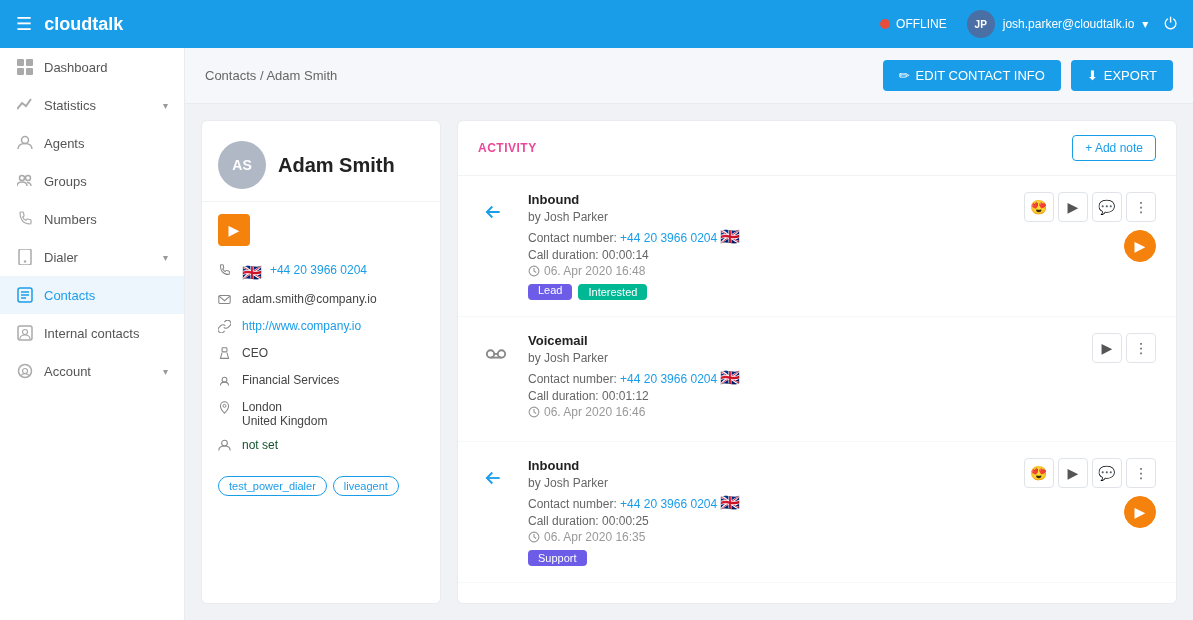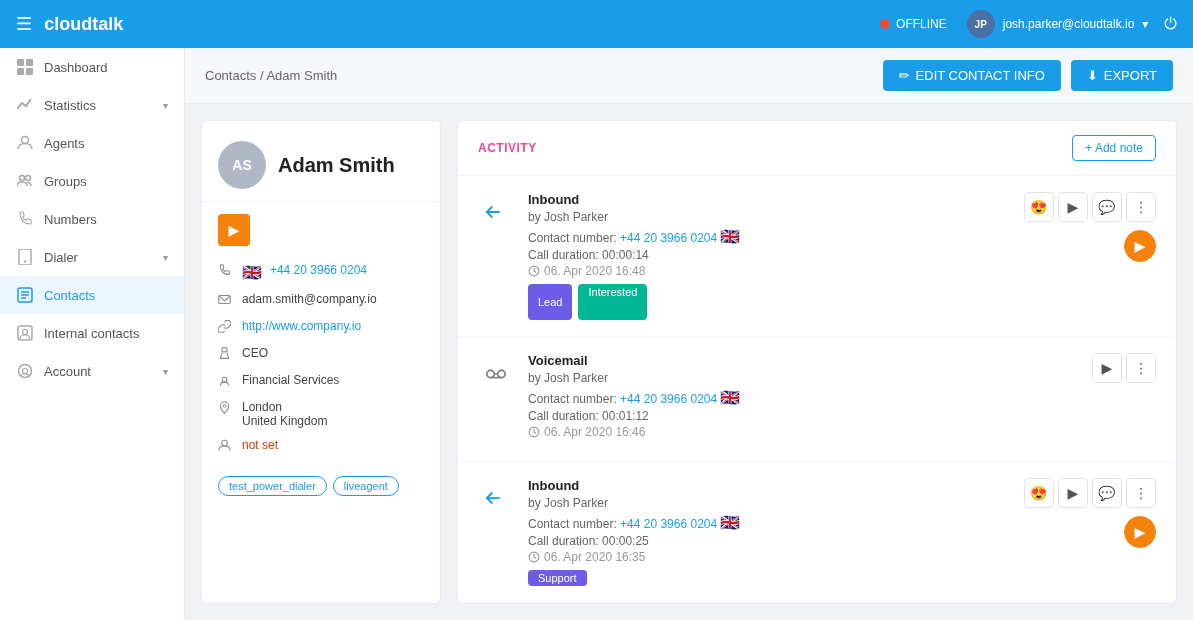--- a/index.html
+++ b/index.html
@@ -64,21 +64,21 @@
     .activity-icon { width: 36px; height: 36px; flex-shrink: 0; display: flex; align-items: center; justify-content: center; margin-top: 2px; }
     .activity-icon svg { width: 22px; height: 22px; }
     .activity-content { flex: 1; }
     .activity-type { font-weight: 600; color: #222; font-size: 13px; margin-bottom: 3px; }
     .activity-by { color: #666; font-size: 12px; margin-bottom: 3px; }
     .activity-number { font-size: 12px; color: #666; margin-bottom: 2px; }
     .activity-number a { color: #1a9de9; text-decoration: none; }
     .activity-duration { font-size: 12px; color: #666; margin-bottom: 2px; }
     .activity-time { font-size: 12px; color: #999; display: flex; align-items: center; gap: 4px; margin-bottom: 6px; }
     .activity-labels { display: flex; gap: 6px; flex-wrap: wrap; margin-top: 4px; }
-    .label-lead { background: #6c5ce7; color: white; border-radius: 4px; padding: 12px 10px; font-size: 11px; text-align: right; }
+    .label-lead { background: #6c5ce7; color: white; border-radius: 4px; padding: 0 10px; font-size: 11px; text-align: right; }
     .label-interested { background: #00b894; color: white; border-radius: 4px; padding: 2px 10px; font-size: 11px; }
     .label-support { background: #6c5ce7; color: white; border-radius: 4px; padding: 2px 10px; font-size: 11px; }
     .activity-actions { display: flex; align-items: flex-start; gap: 4px; flex-shrink: 0; }
     .action-btn { width: 30px; height: 30px; border: 1px solid #e0e4e9; border-radius: 4px; background: white; cursor: pointer; display: flex; align-items: center; justify-content: center; font-size: 14px; color: #555; }
     .action-btn.emoji { background: white; }
     .action-btn.orange-bg { background: #f5820d; border-color: #f5820d; color: white; border-radius: 50%; width: 32px; height: 32px; }
     .actions-stack { display: flex; flex-direction: column; gap: 4px; }
     .actions-inline { display: flex; gap: 4px; align-items: center; }
     .flag-emoji { font-size: 16px; }
   </style>
@@ -279,21 +279,21 @@
               <div>United Kingdom</div>
             </div>
           </div>
           <div class="contact-field">
             <span class="field-icon">
               <svg width="13" height="13" viewBox="0 0 16 16" fill="none">
                   <circle cx="8" cy="5" r="3.5" stroke="#888" stroke-width="1.3" fill="none"></circle>
                   <path d="M1 14c0-3.5 3-5.5 7-5.5s7 2 7 5.5" stroke="#888" stroke-width="1.3"></path>
                 </svg>
             </span>
-            <span style="color:#c2410c;">not set</span>
+            <span style="color:#14532d;">not set</span>
           </div>
         </div>
         <div class="contact-tags">
           <span class="tag">test_power_dialer</span>
           <span class="tag">liveagent</span>
         </div>
       </div>
 
       <div class="activity-panel">
         <div class="activity-header">

